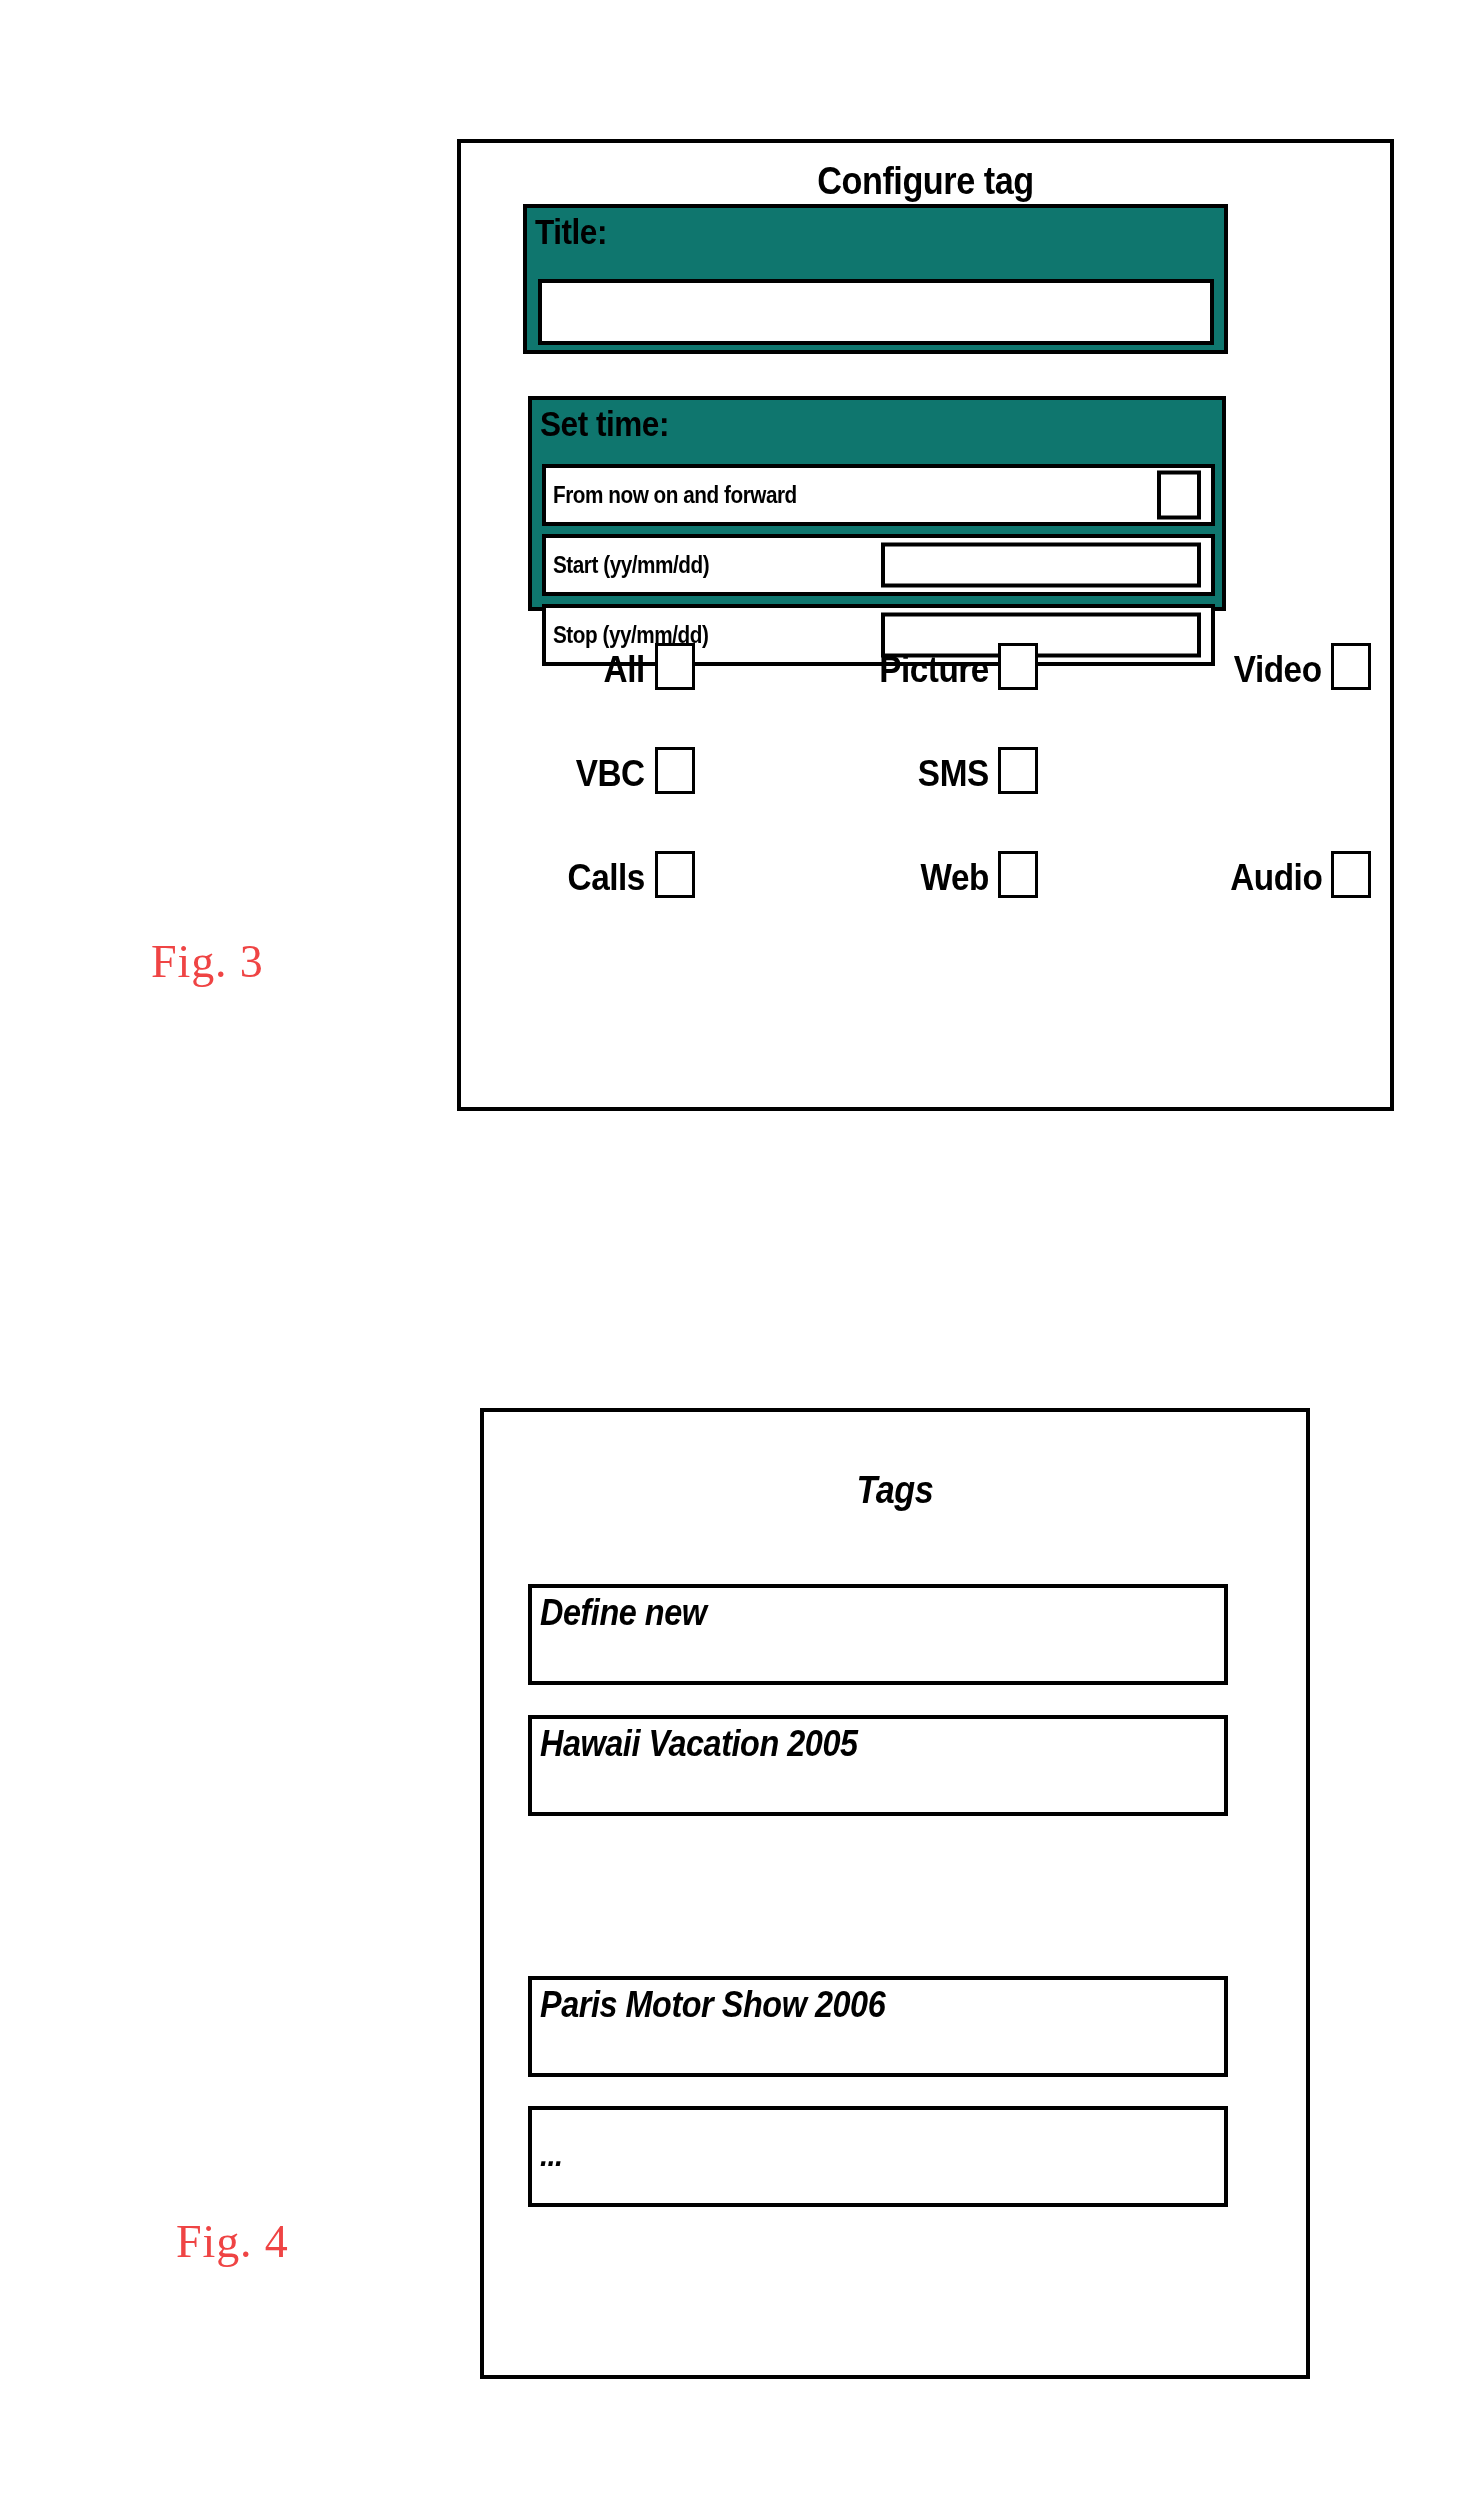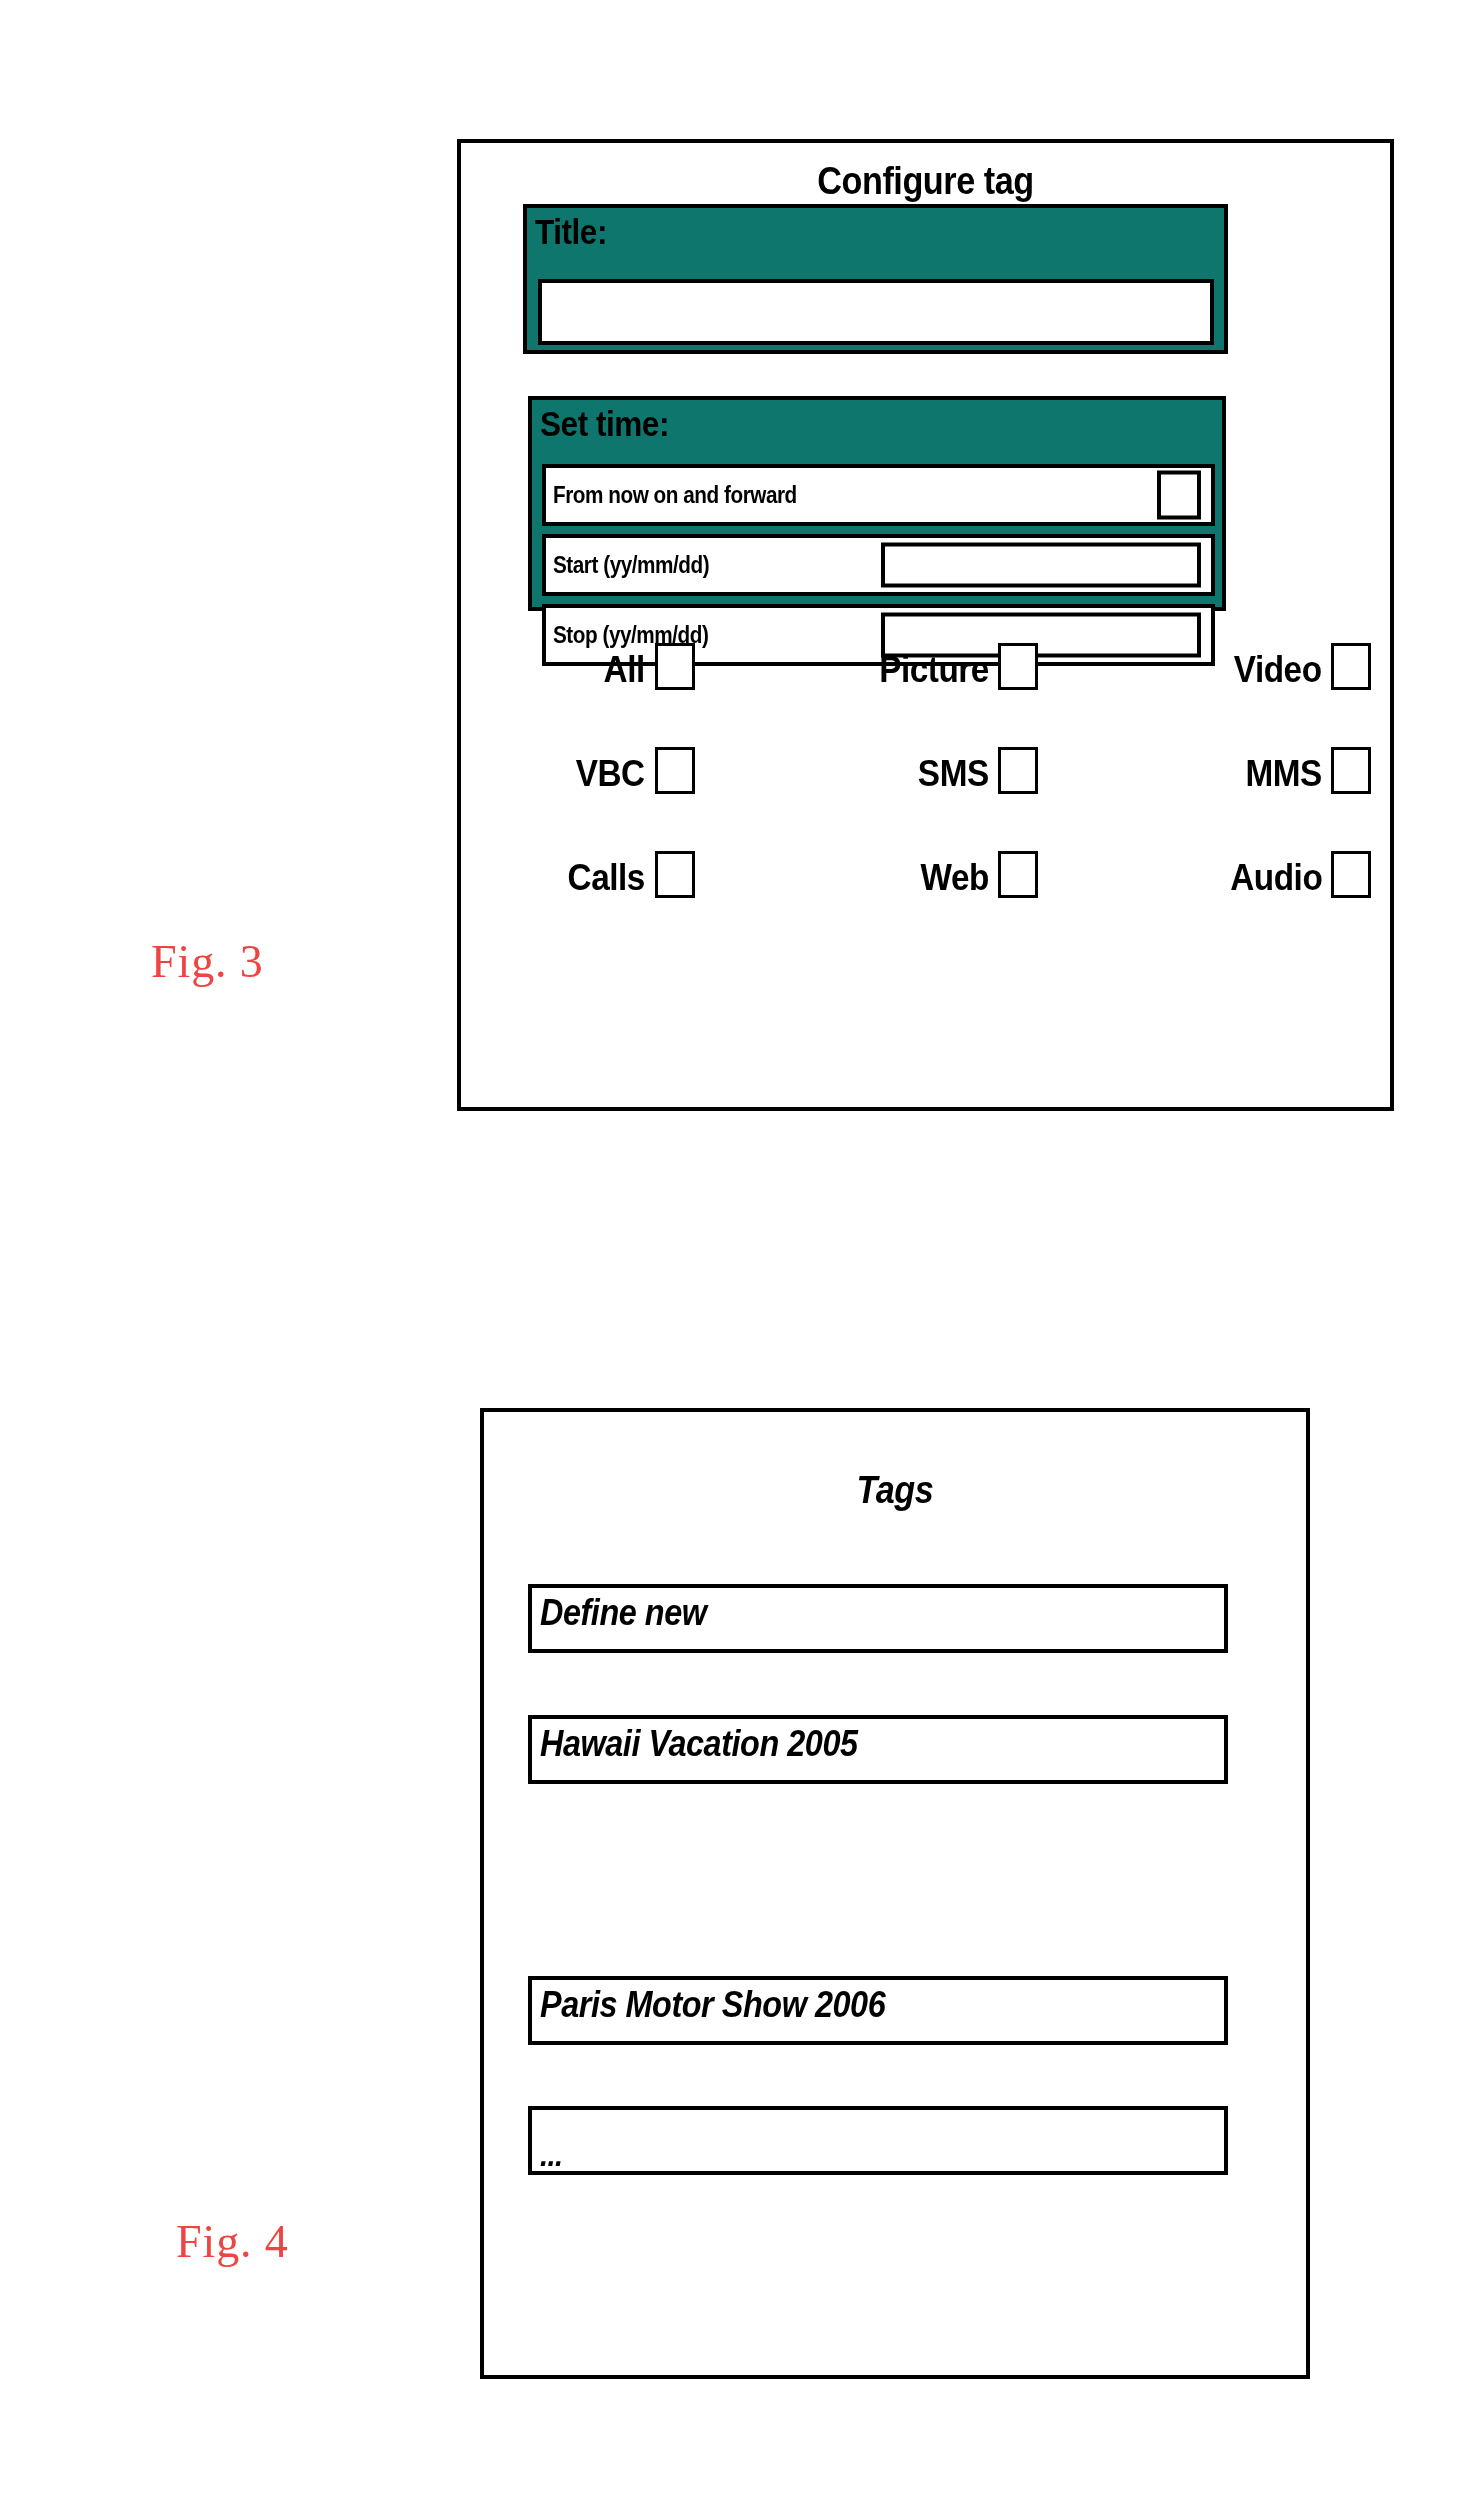--- a/index.html
+++ b/index.html
@@ -192,21 +192,21 @@
     top: 57px;
     text-align: center;
     font-size: 38px;
   }
 
   .tag-item {
     position: absolute;
     box-sizing: border-box;
     left: 44px;
     width: 700px;
-    height: 69px;
+    height: 101px;
     border: 4.7px solid #000;
     background: #fff;
   }
   .tag-item.selected {
     border: 4.7px solid #000;
     outline: 4.7px solid #000;
     outline-offset: 4.7px;
   }
   .tag-item-label {
     position: absolute;
@@ -298,26 +298,20 @@
           <span>VBC</span>
         </div>
         <div class="cb-box"></div>
       </div>
       <div class="cb-cell col-2">
         <div class="cb-label">
           <span>SMS</span>
         </div>
         <div class="cb-box"></div>
       </div>
-      <div class="cb-cell col-3">
-        <div class="cb-label">
-          <span>MMS</span>
-        </div>
-        <div class="cb-box"></div>
-      </div>
     </div>
 
     <div class="cb-row">
       <div class="cb-cell col-1">
         <div class="cb-label">
           <span>Calls</span>
         </div>
         <div class="cb-box"></div>
       </div>
       <div class="cb-cell col-2">

